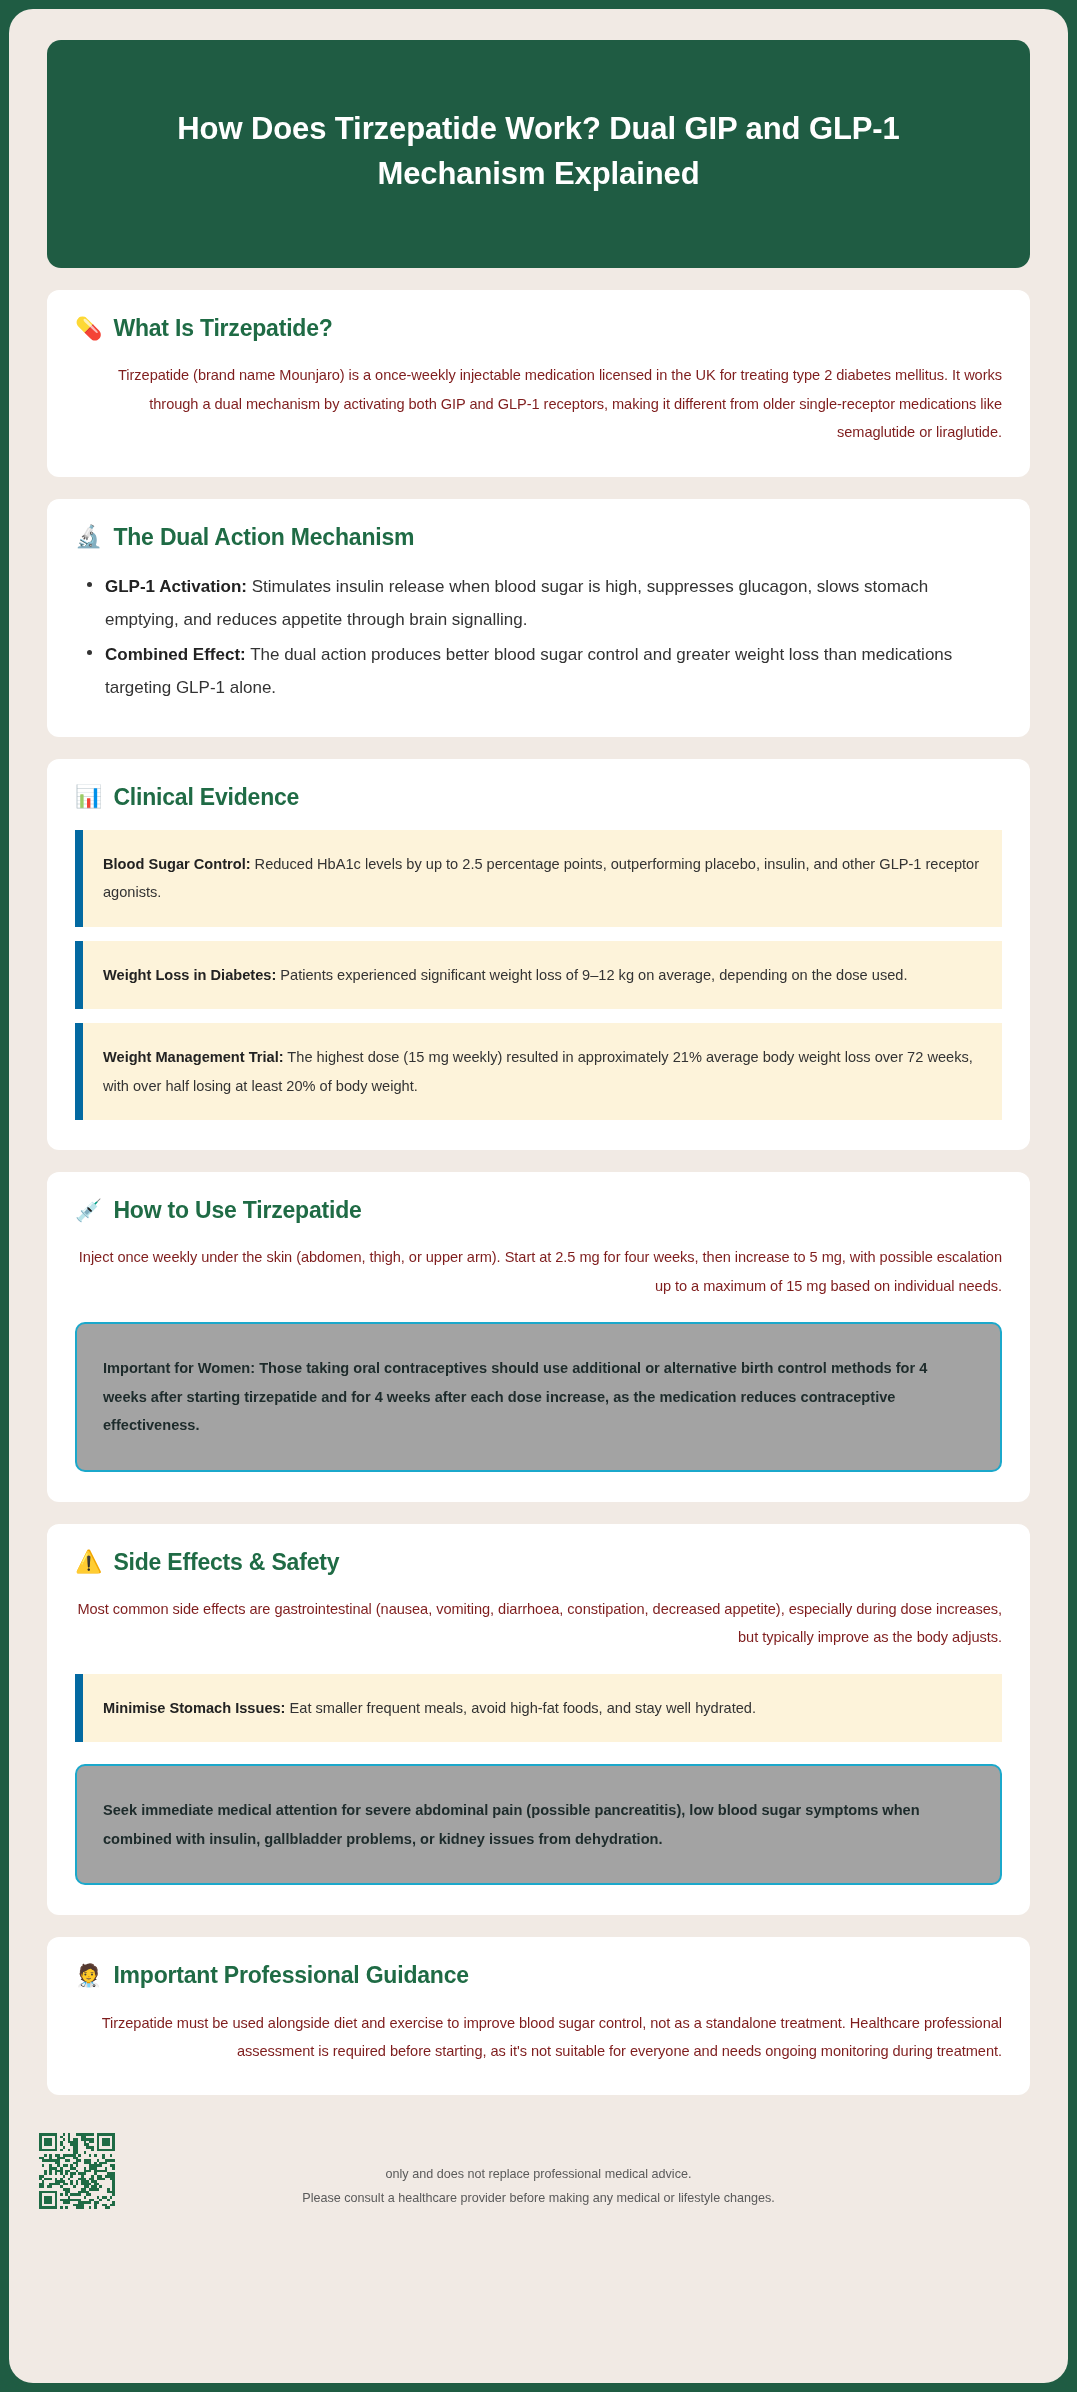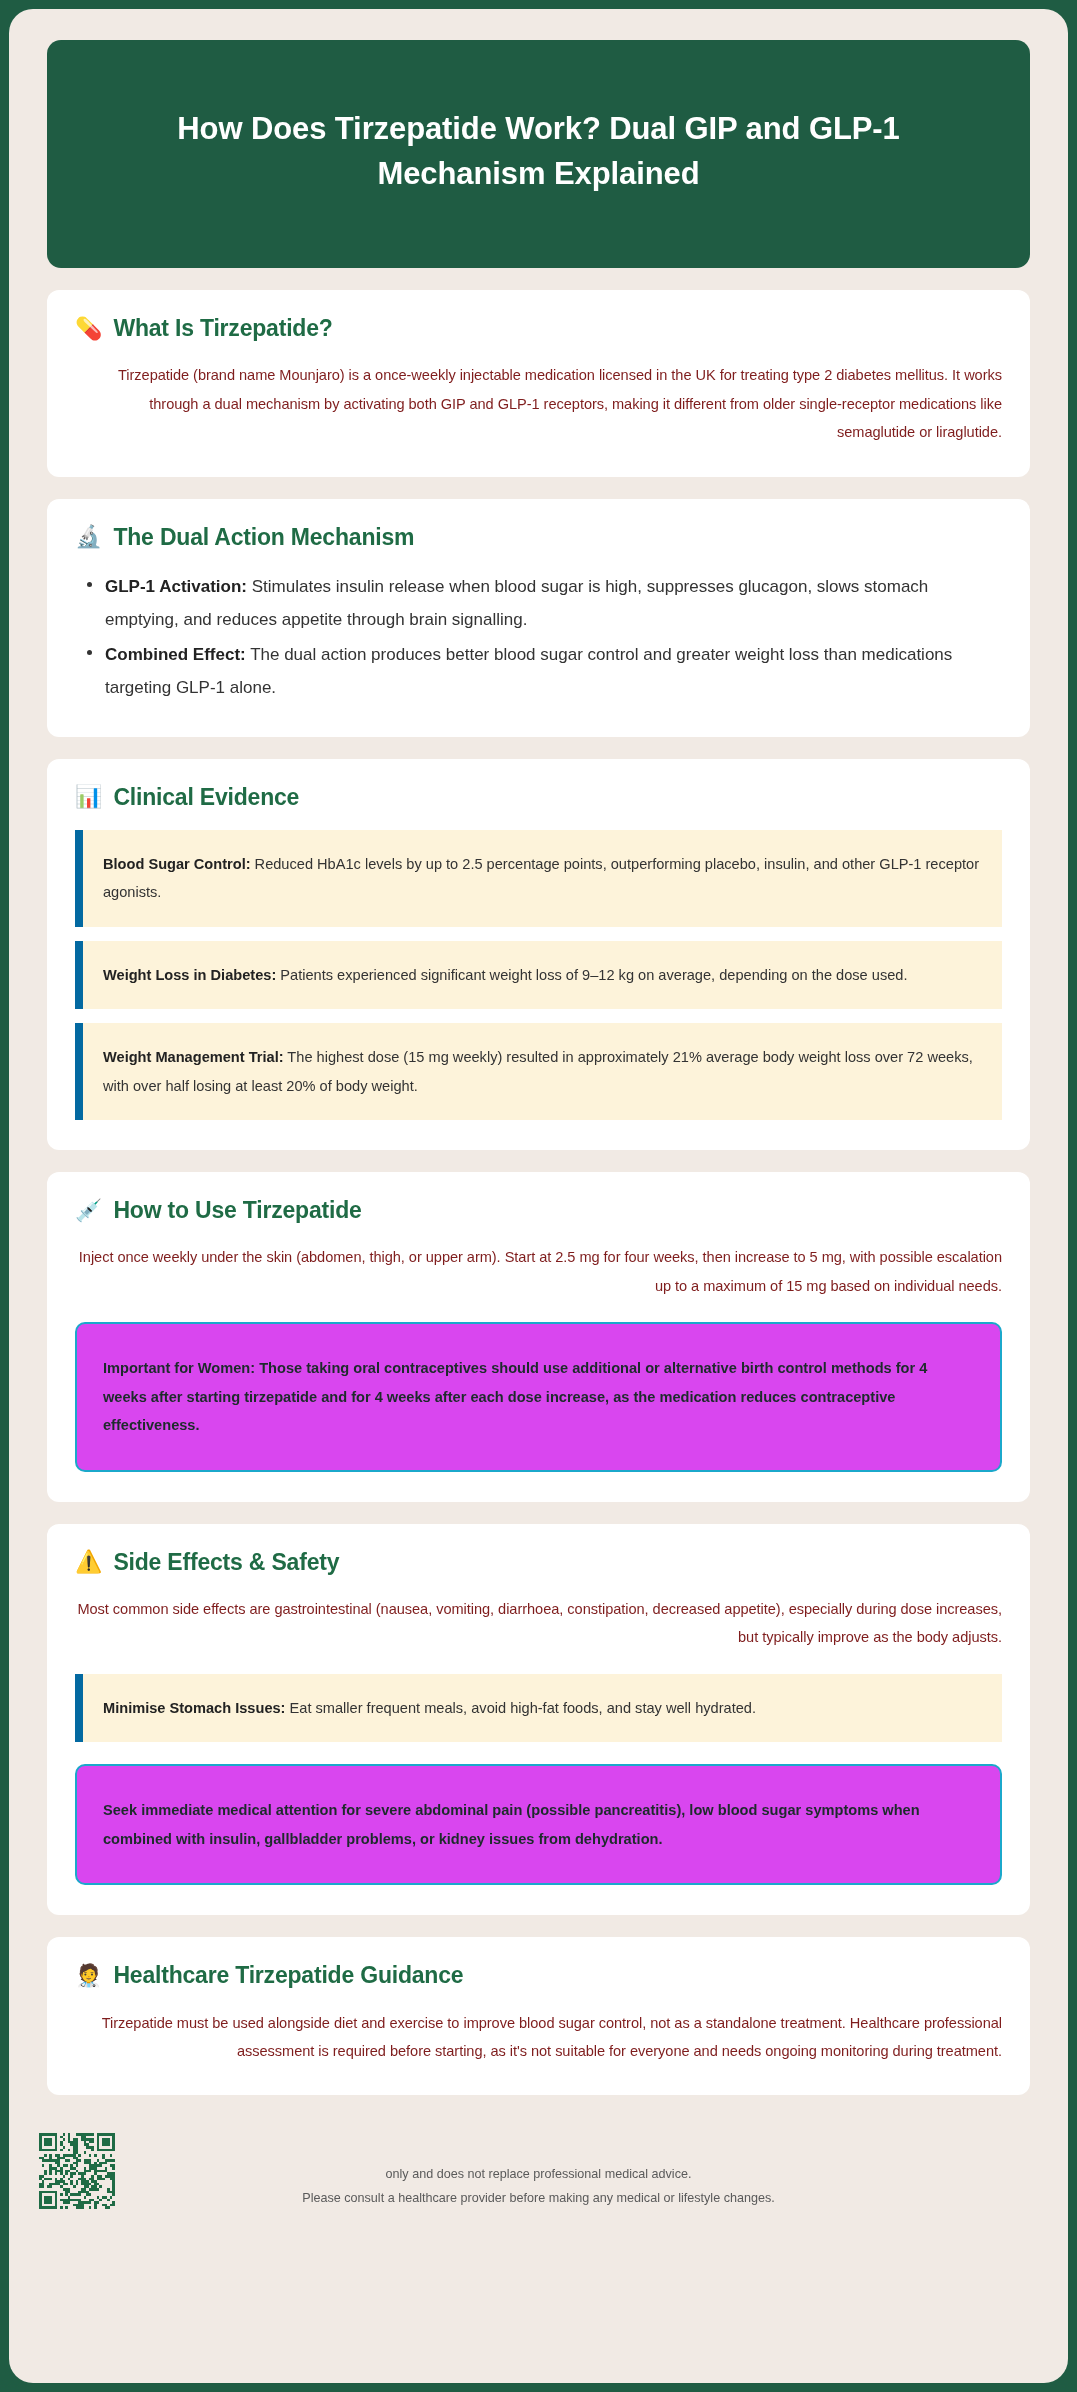--- a/index.html
+++ b/index.html
@@ -114,21 +114,21 @@
     padding: 20px 22px 20px 20px;
     margin-top: 14px;
     color: #333333;
     font-size: 14.6px;
     line-height: 1.95;
   }
   .callout-yellow:first-of-type { margin-top: 0; }
 
   
   .callout-blue {
-    background: #d946ef;
+    background: #a3a3a3;
     border: 2px solid #1ba8cb;
     border-radius: 10px;
     padding: 30px 26px 30px 26px;
     margin-top: 22px;
     color: #1d2b2b;
     font-size: 14.6px;
     font-weight: bold;
     line-height: 1.95;
   }
 
@@ -223,21 +223,21 @@
       <p class="body-text">Most common side effects are gastrointestinal (nausea, vomiting, diarrhoea, constipation, decreased appetite), especially during dose increases, but typically improve as the body adjusts.</p>
       <div class="callout-yellow" style="margin-top:22px;">
         <span class="lead">Minimise Stomach Issues:</span><span> Eat smaller frequent meals, avoid high-fat foods, and stay well hydrated.</span>
       </div>
       <div class="callout-blue">Seek immediate medical attention for severe abdominal pain (possible pancreatitis), low blood sugar symptoms when combined with insulin, gallbladder problems, or kidney issues from dehydration.</div>
     </div>
 
     <div class="card">
       <div class="card-head">
         <span class="card-emoji">🧑‍⚕️</span>
-        <span class="card-title">Healthcare Tirzepatide Guidance</span>
+        <span class="card-title">Important Professional Guidance</span>
       </div>
       <p class="body-text">Tirzepatide must be used alongside diet and exercise to improve blood sugar control, not as a standalone treatment. Healthcare professional assessment is required before starting, as it's not suitable for everyone and needs ongoing monitoring during treatment.</p>
     </div>
 
     <div class="footer">
       <svg class="qr" viewBox="0 0 29 29" shape-rendering="crispEdges">
         <rect width="29" height="29" fill="#f1eae4"></rect>
         <g fill="#1f6b45" id="qr-cells">
             <rect x="0" y="0" width="1" height="1"></rect>
             <rect x="1" y="0" width="1" height="1"></rect>

